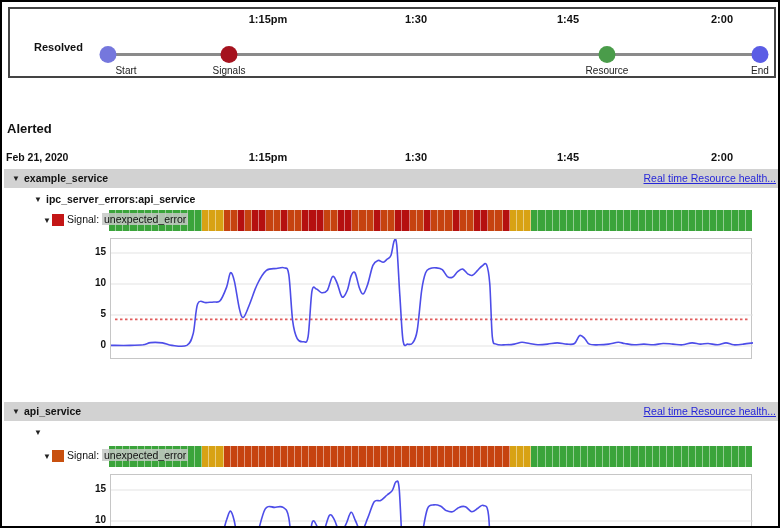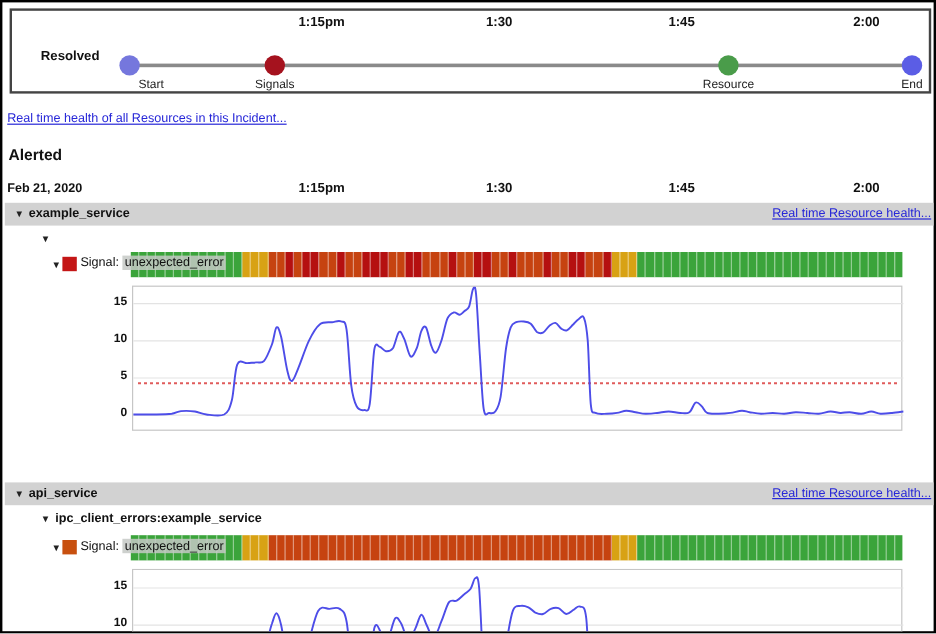--- a/index.html
+++ b/index.html
@@ -63,38 +63,38 @@
         <span class="tl-marker-label" style="left: 116px;">Start</span>
         <div class="tl-marker" style="left: 219px; background: rgb(165, 18, 30);"></div>
         <span class="tl-marker-label" style="left: 219px;">Signals</span>
         <div class="tl-marker" style="left: 597px; background: rgb(74, 156, 74);"></div>
         <span class="tl-marker-label" style="left: 597px;">Resource</span>
         <div class="tl-marker" style="left: 750px; background: rgb(91, 93, 229);"></div>
         <span class="tl-marker-label" style="left: 750px;">End</span>
       </div>
   </div>
 
-  <span class="abs link" id="incident-link">Real time health of all Resources in this Incident...</span>
 
   <span class="abs" id="signals-heading">Alerted</span>
   <span class="abs" id="date-label">Feb 21, 2020</span>
   <div class="abs" id="sig-axis">
       <span class="axis-tick" style="left: 266px; top: 0px;">1:15pm</span>
       <span class="axis-tick" style="left: 414px; top: 0px;">1:30</span>
       <span class="axis-tick" style="left: 566px; top: 0px;">1:45</span>
       <span class="axis-tick" style="left: 720px; top: 0px;">2:00</span>
     </div>
 
   <div class="abs sec-header" style="top:167px">
     <span class="tri">▼</span>
     <span class="sec-name">example_service</span>
     <span class="link sec-link">Real time Resource health...</span>
   </div>
   <div class="abs metric-row" style="top:191px">
     <span class="tri">▼</span>
+    <span class="metric-name">ipc_server_errors:api_service</span>
   </div>
   <div class="abs hbar" style="top:208px" id="bar0">
       <div class="hcell" style="background: rgb(59, 164, 59);"></div>
       <div class="hcell" style="background: rgb(59, 164, 59);"></div>
       <div class="hcell" style="background: rgb(59, 164, 59);"></div>
       <div class="hcell" style="background: rgb(59, 164, 59);"></div>
       <div class="hcell" style="background: rgb(59, 164, 59);"></div>
       <div class="hcell" style="background: rgb(59, 164, 59);"></div>
       <div class="hcell" style="background: rgb(59, 164, 59);"></div>
       <div class="hcell" style="background: rgb(59, 164, 59);"></div>
@@ -201,21 +201,20 @@
         </svg></div>
     </div>
 
   <div class="abs sec-header" style="top:400px">
     <span class="tri">▼</span>
     <span class="sec-name">api_service</span>
     <span class="link sec-link">Real time Resource health...</span>
   </div>
   <div class="abs metric-row" style="top:424px">
     <span class="tri">▼</span>
-    <span class="metric-name">ipc_client_errors:example_service</span>
   </div>
   <div class="abs hbar" style="top:444px" id="bar1">
       <div class="hcell" style="background: rgb(59, 164, 59);"></div>
       <div class="hcell" style="background: rgb(59, 164, 59);"></div>
       <div class="hcell" style="background: rgb(59, 164, 59);"></div>
       <div class="hcell" style="background: rgb(59, 164, 59);"></div>
       <div class="hcell" style="background: rgb(59, 164, 59);"></div>
       <div class="hcell" style="background: rgb(59, 164, 59);"></div>
       <div class="hcell" style="background: rgb(59, 164, 59);"></div>
       <div class="hcell" style="background: rgb(59, 164, 59);"></div>

